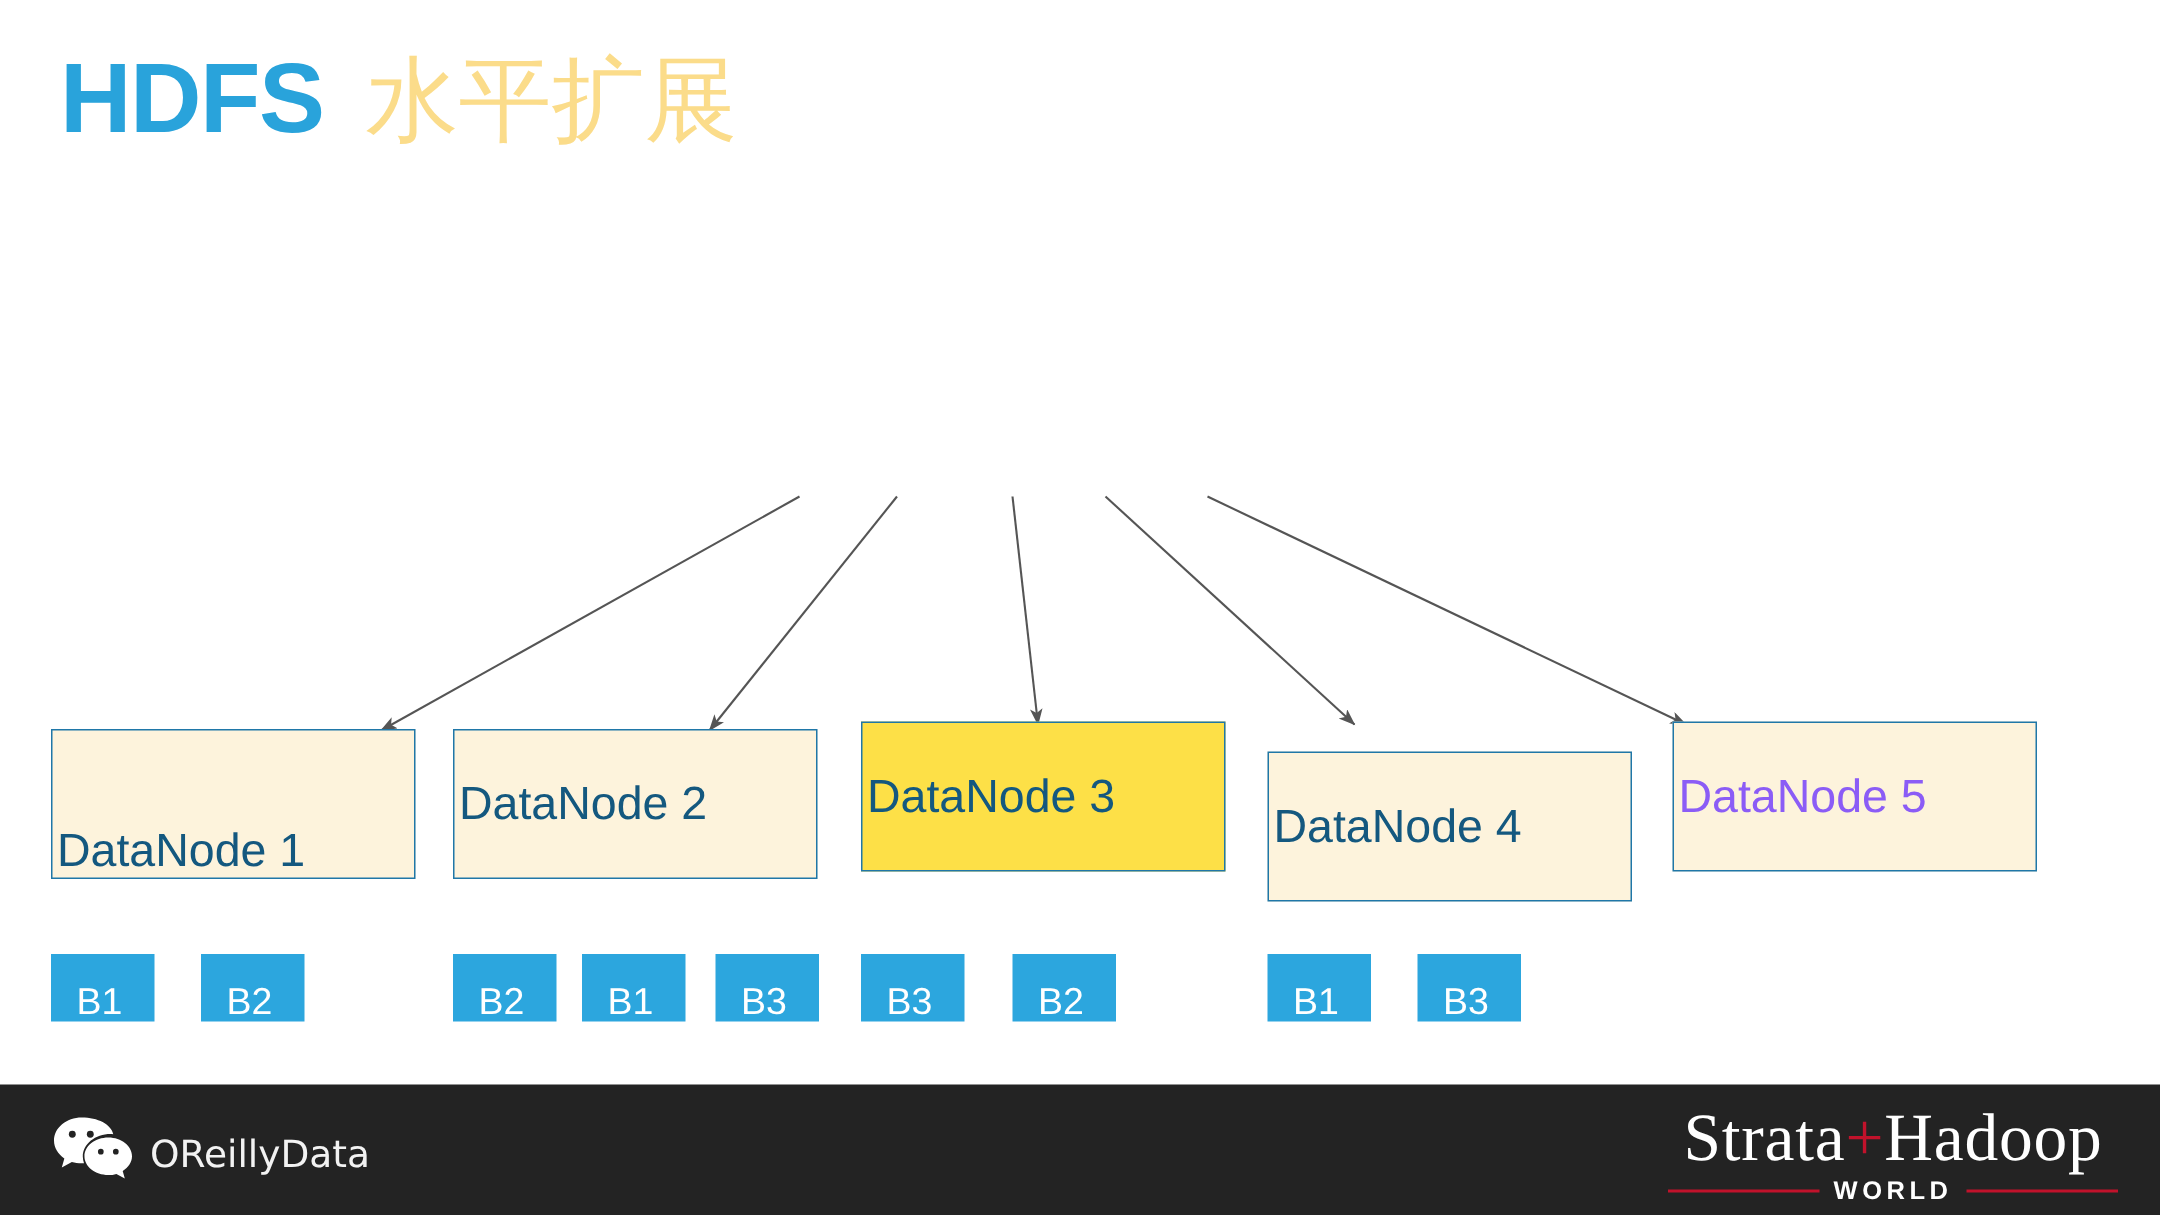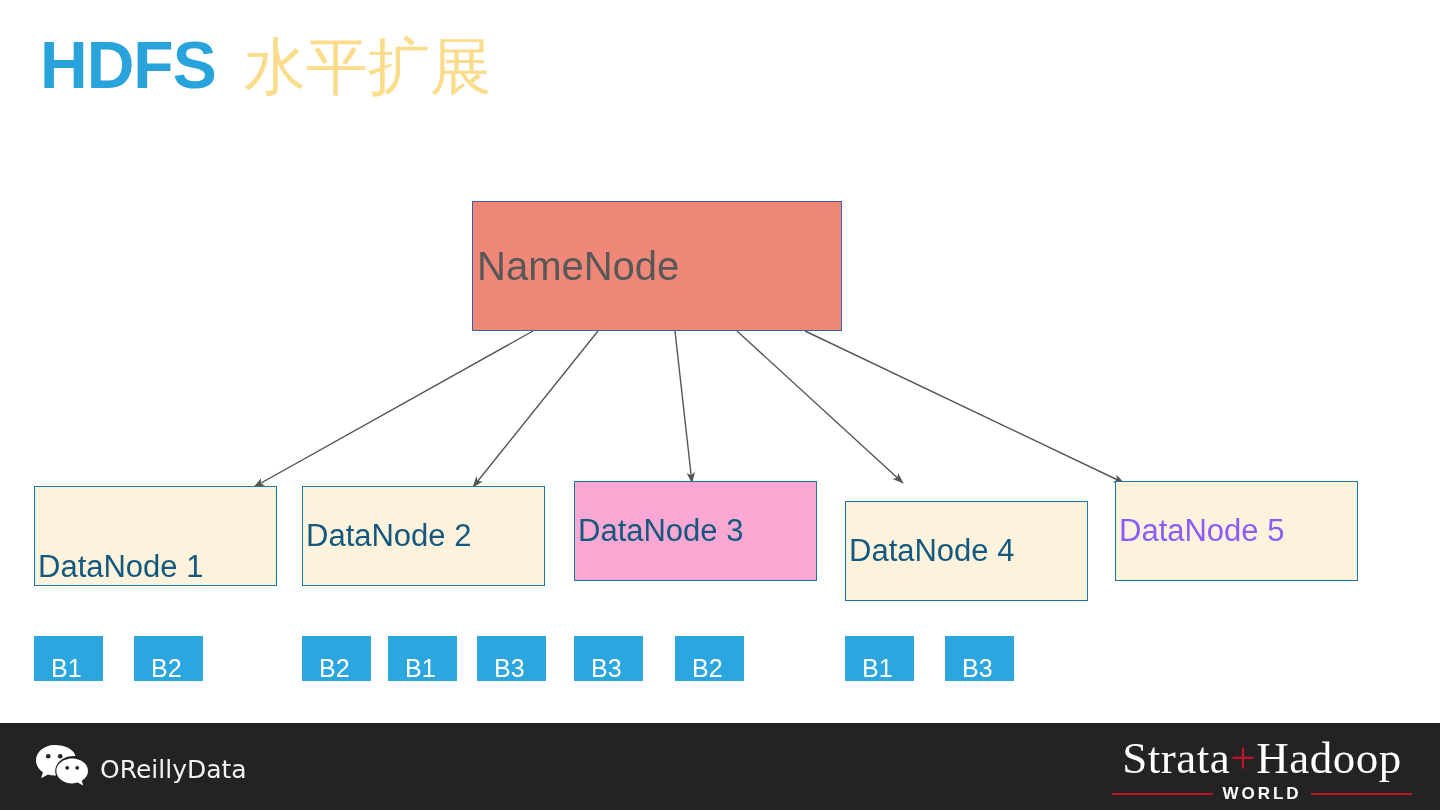--- a/index.html
+++ b/index.html
@@ -180,32 +180,29 @@
     </defs>
     <g id="arrow-group" stroke="#555555" stroke-width="1.4" fill="none" marker-end="url(#arrowhead)">
         <line x1="533" y1="331" x2="254" y2="487"></line>
         <line x1="598" y1="331" x2="473" y2="487"></line>
         <line x1="675" y1="331" x2="692" y2="483"></line>
         <line x1="737" y1="331" x2="903" y2="483"></line>
         <line x1="805" y1="331" x2="1124" y2="483"></line>
       </g>
   </svg>
 
-  <div class="namenode-box" style="left: 472px; top: 201px; width: 370px; height: 130px; background: rgb(239, 136, 120); border-color: rgb(60, 95, 168);">
-    <span class="namenode-label" style="color: rgb(88, 88, 88);">NameNode</span>
-  </div>
 
   <div id="datanode-layer">
       <div class="datanode-box" style="left: 34px; top: 486px; width: 243px; height: 100px; background: rgb(253, 243, 220); border-color: rgb(31, 119, 168); align-items: flex-end;">
         <span class="datanode-label" style="color: rgb(20, 88, 127);">DataNode 1</span>
       </div>
       <div class="datanode-box" style="left: 302px; top: 486px; width: 243px; height: 100px; background: rgb(253, 243, 220); border-color: rgb(31, 119, 168);">
         <span class="datanode-label" style="color: rgb(20, 88, 127);">DataNode 2</span>
       </div>
-      <div class="datanode-box" style="left: 574px; top: 481px; width: 243px; height: 100px; background: #f9a8d4; border-color: rgb(31, 119, 168);">
+      <div class="datanode-box" style="left: 574px; top: 481px; width: 243px; height: 100px; background: #fde047; border-color: rgb(31, 119, 168);">
         <span class="datanode-label" style="color: rgb(20, 88, 127);">DataNode 3</span>
       </div>
       <div class="datanode-box" style="left: 845px; top: 501px; width: 243px; height: 100px; background: rgb(253, 243, 220); border-color: rgb(31, 119, 168);">
         <span class="datanode-label" style="color: rgb(20, 88, 127);">DataNode 4</span>
       </div>
       <div class="datanode-box" style="left: 1115px; top: 481px; width: 243px; height: 100px; background: rgb(253, 243, 220); border-color: rgb(31, 119, 168);">
         <span class="datanode-label" style="color: #8b5cf6;">DataNode 5</span>
       </div>
     </div>
   <div id="block-layer">

